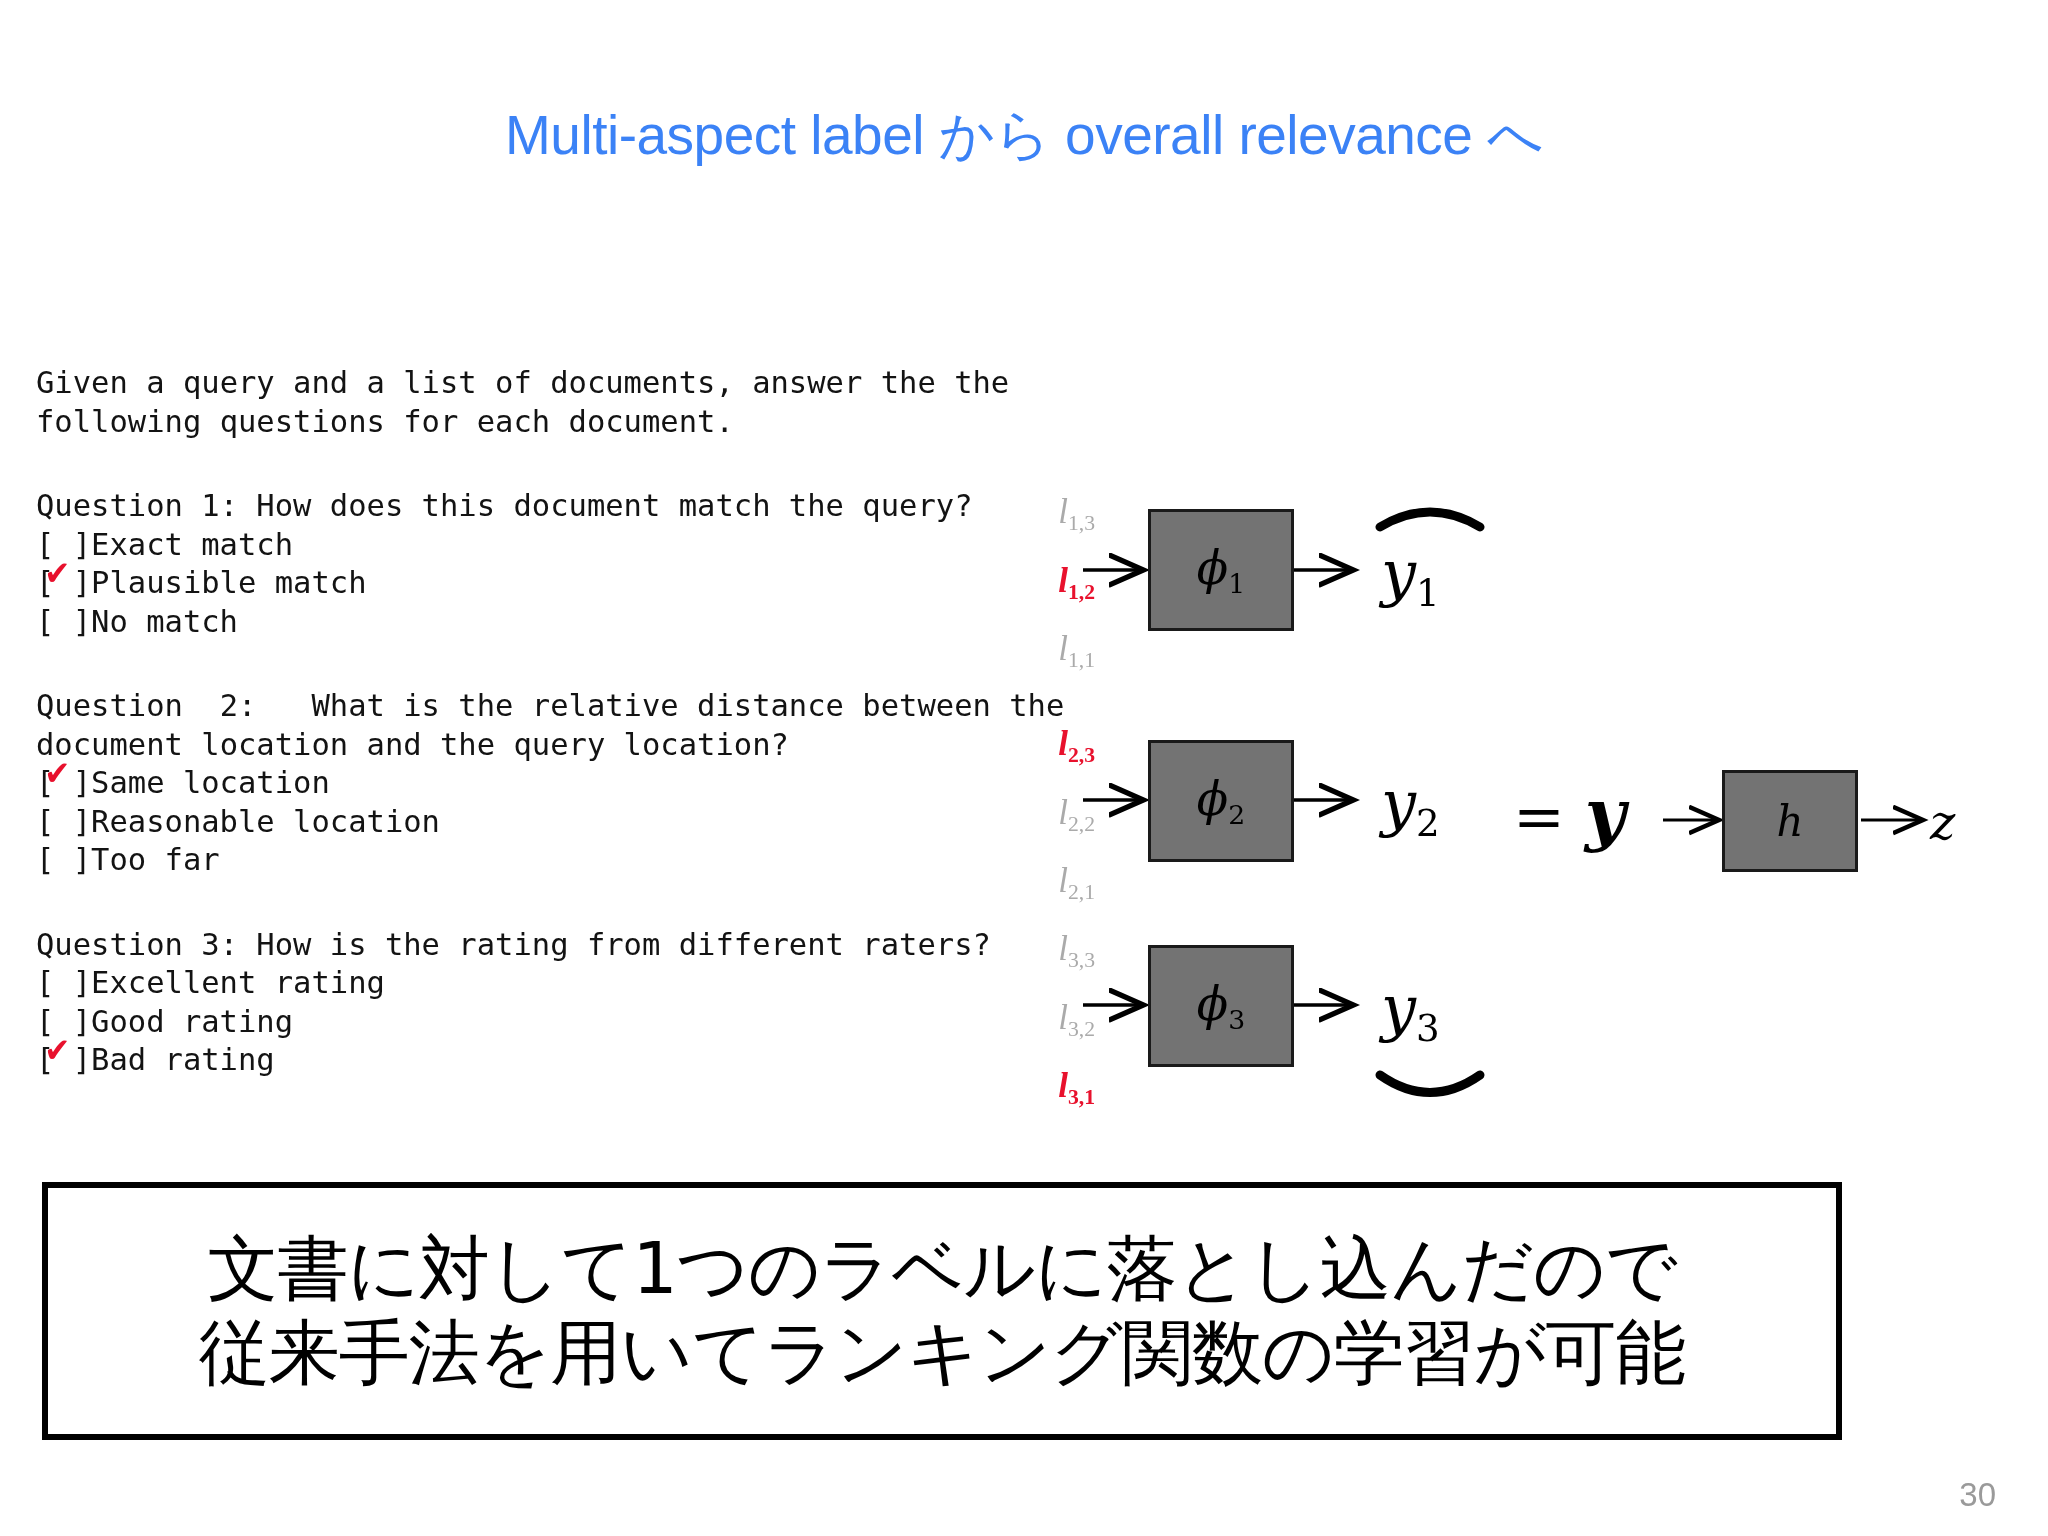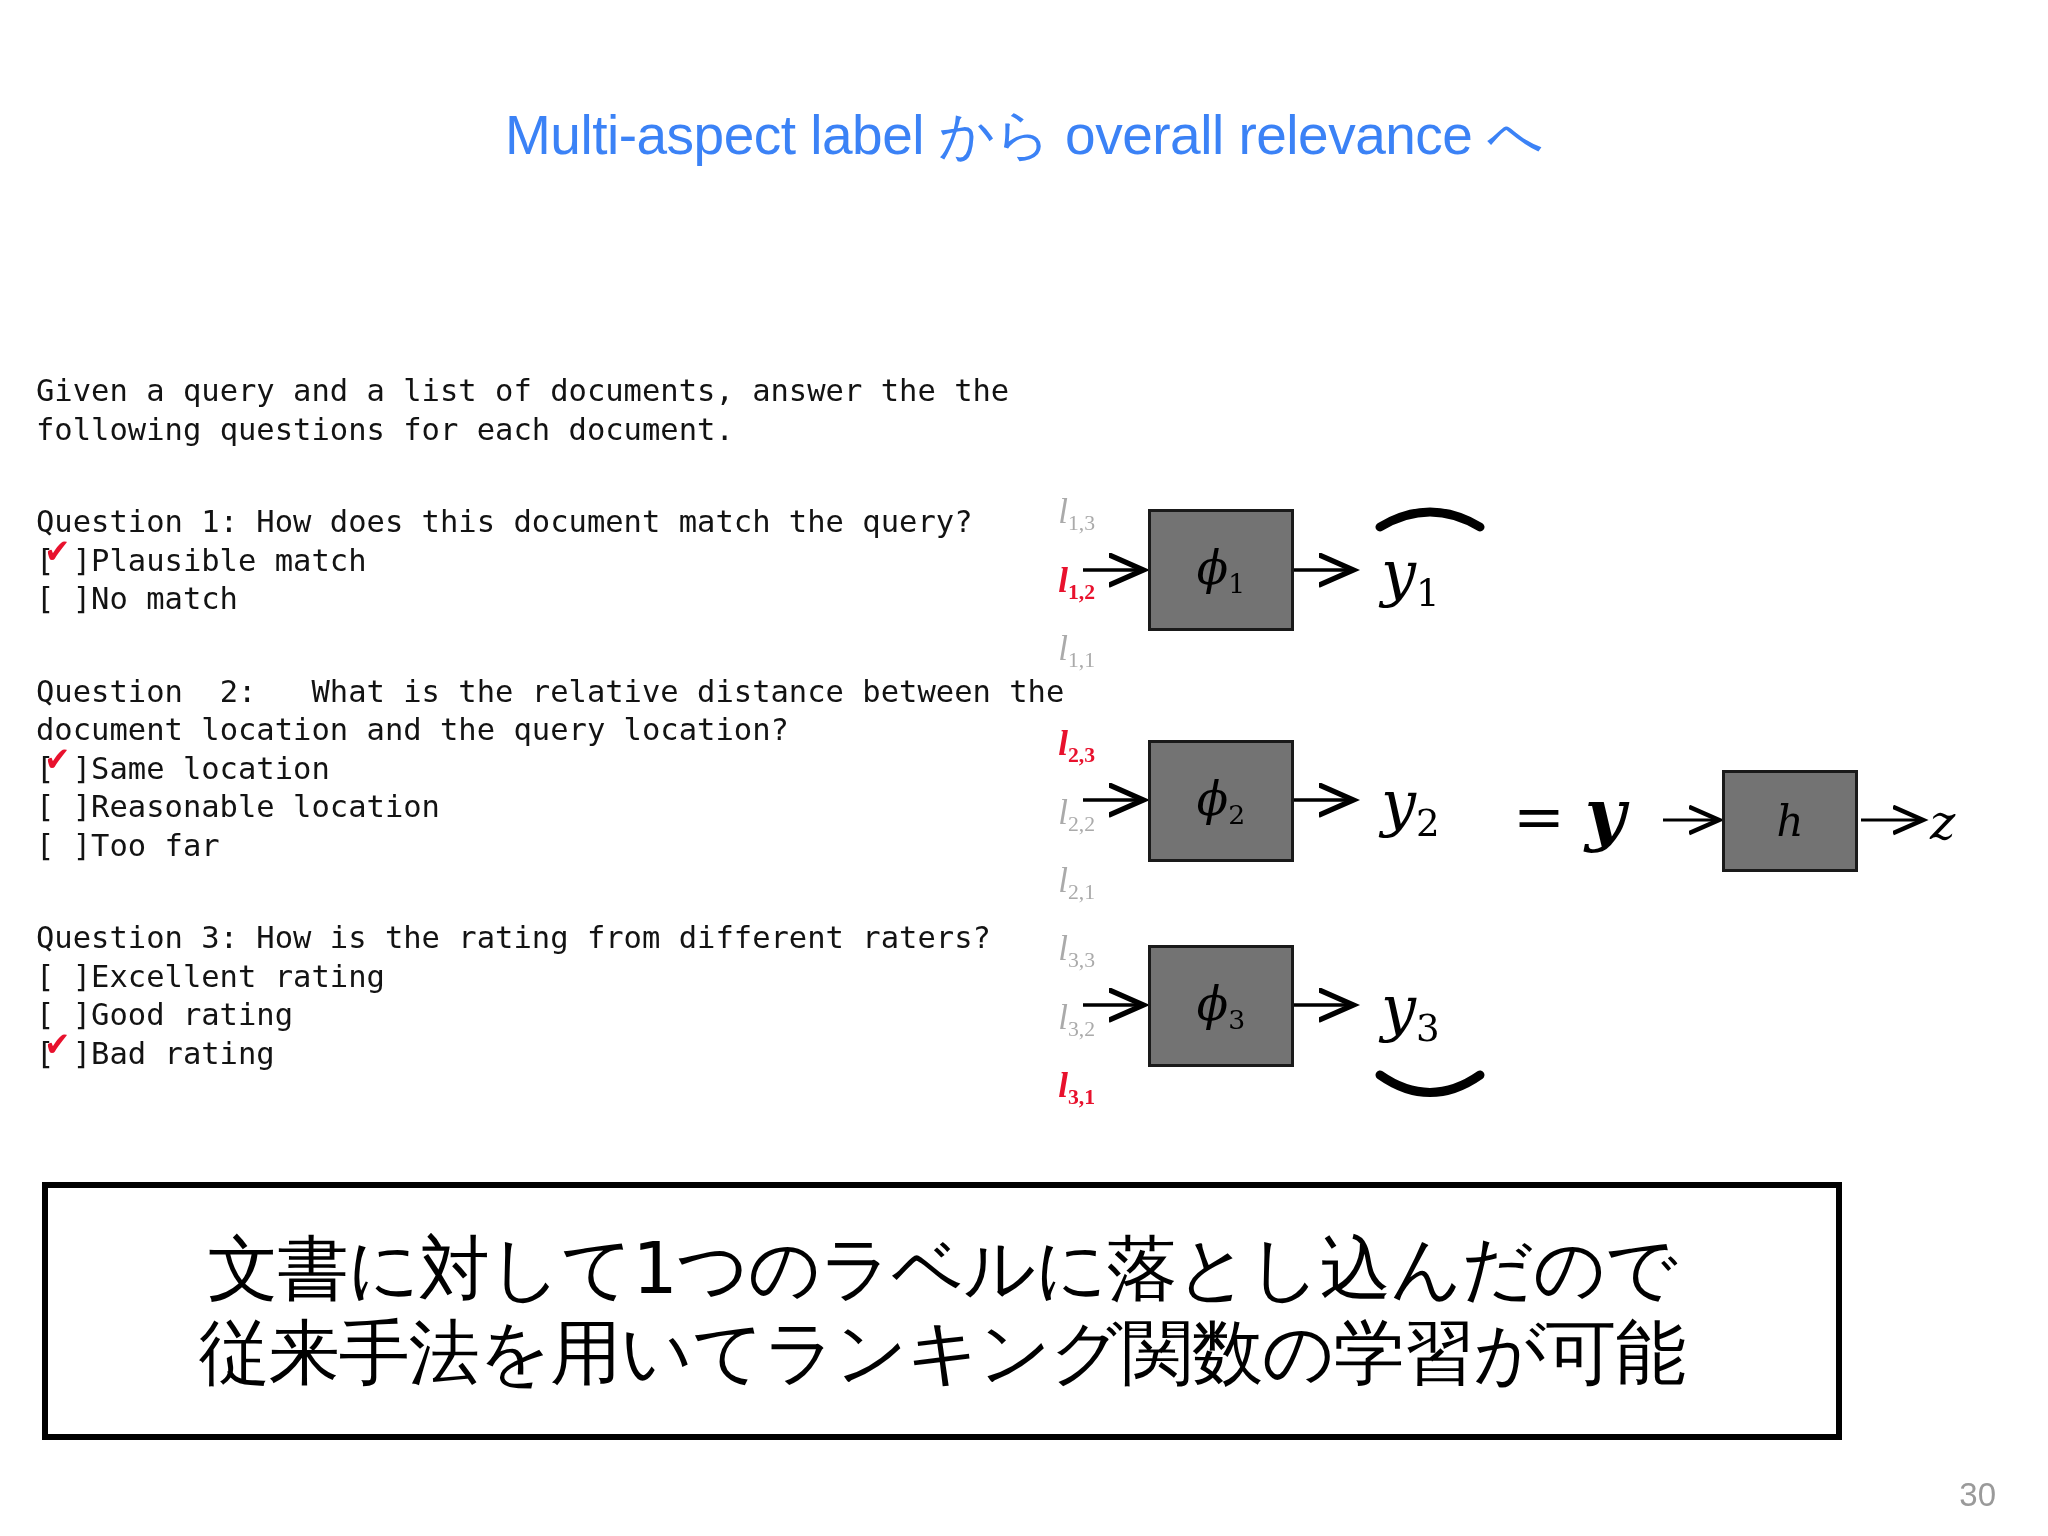--- a/index.html
+++ b/index.html
@@ -37,21 +37,21 @@
     position: absolute;
     left: 36px;
     top: 356px;
     width: 1020px;
     font-family: "DejaVu Sans Mono", "Liberation Mono", monospace;
     font-size: 30.5px;
     line-height: 38.5px;
     color: #131313;
     letter-spacing: 0px;
   }
-  #questionnaire .para { margin: 16px 0 0 0; }
+  #questionnaire .para { margin: 8px 0 0 0; }
   #questionnaire .gap { height: 38px; }
   #questionnaire .line { white-space: pre; display: block; }
   #questionnaire .opt { white-space: pre; display: block; position: relative; }
   .cb-wrap { position: relative; display: inline-block; width: 3ch; }
   .checkmark {
     position: absolute;
     left: 0.30ch;
     top: -10px;
     color: #E8112D;
     font-family: "DejaVu Sans", sans-serif;
@@ -191,20 +191,21 @@
   <div class="para">
     <span class="line">Given a query and a list of documents, answer the the</span>
     <span class="line">following questions for each document.</span>
   </div>
 
   <div class="gap"></div>
 
   <div class="para">
     <span class="line">Question 1: How does this document match the query?</span>
 
+    <span class="opt"><span class="cb-wrap"><span>[ ]</span></span><span>Exact match</span></span>
 
     <span class="opt"><span class="cb-wrap"><span>[ ]</span><span class="checkmark">✔</span></span><span>Plausible match</span></span>
 
     <span class="opt"><span class="cb-wrap"><span>[ ]</span></span><span>No match</span></span>
   </div>
 
   <div class="gap"></div>
 
   <div class="para">
     <span class="line">Question  2:   What is the relative distance between the</span>

